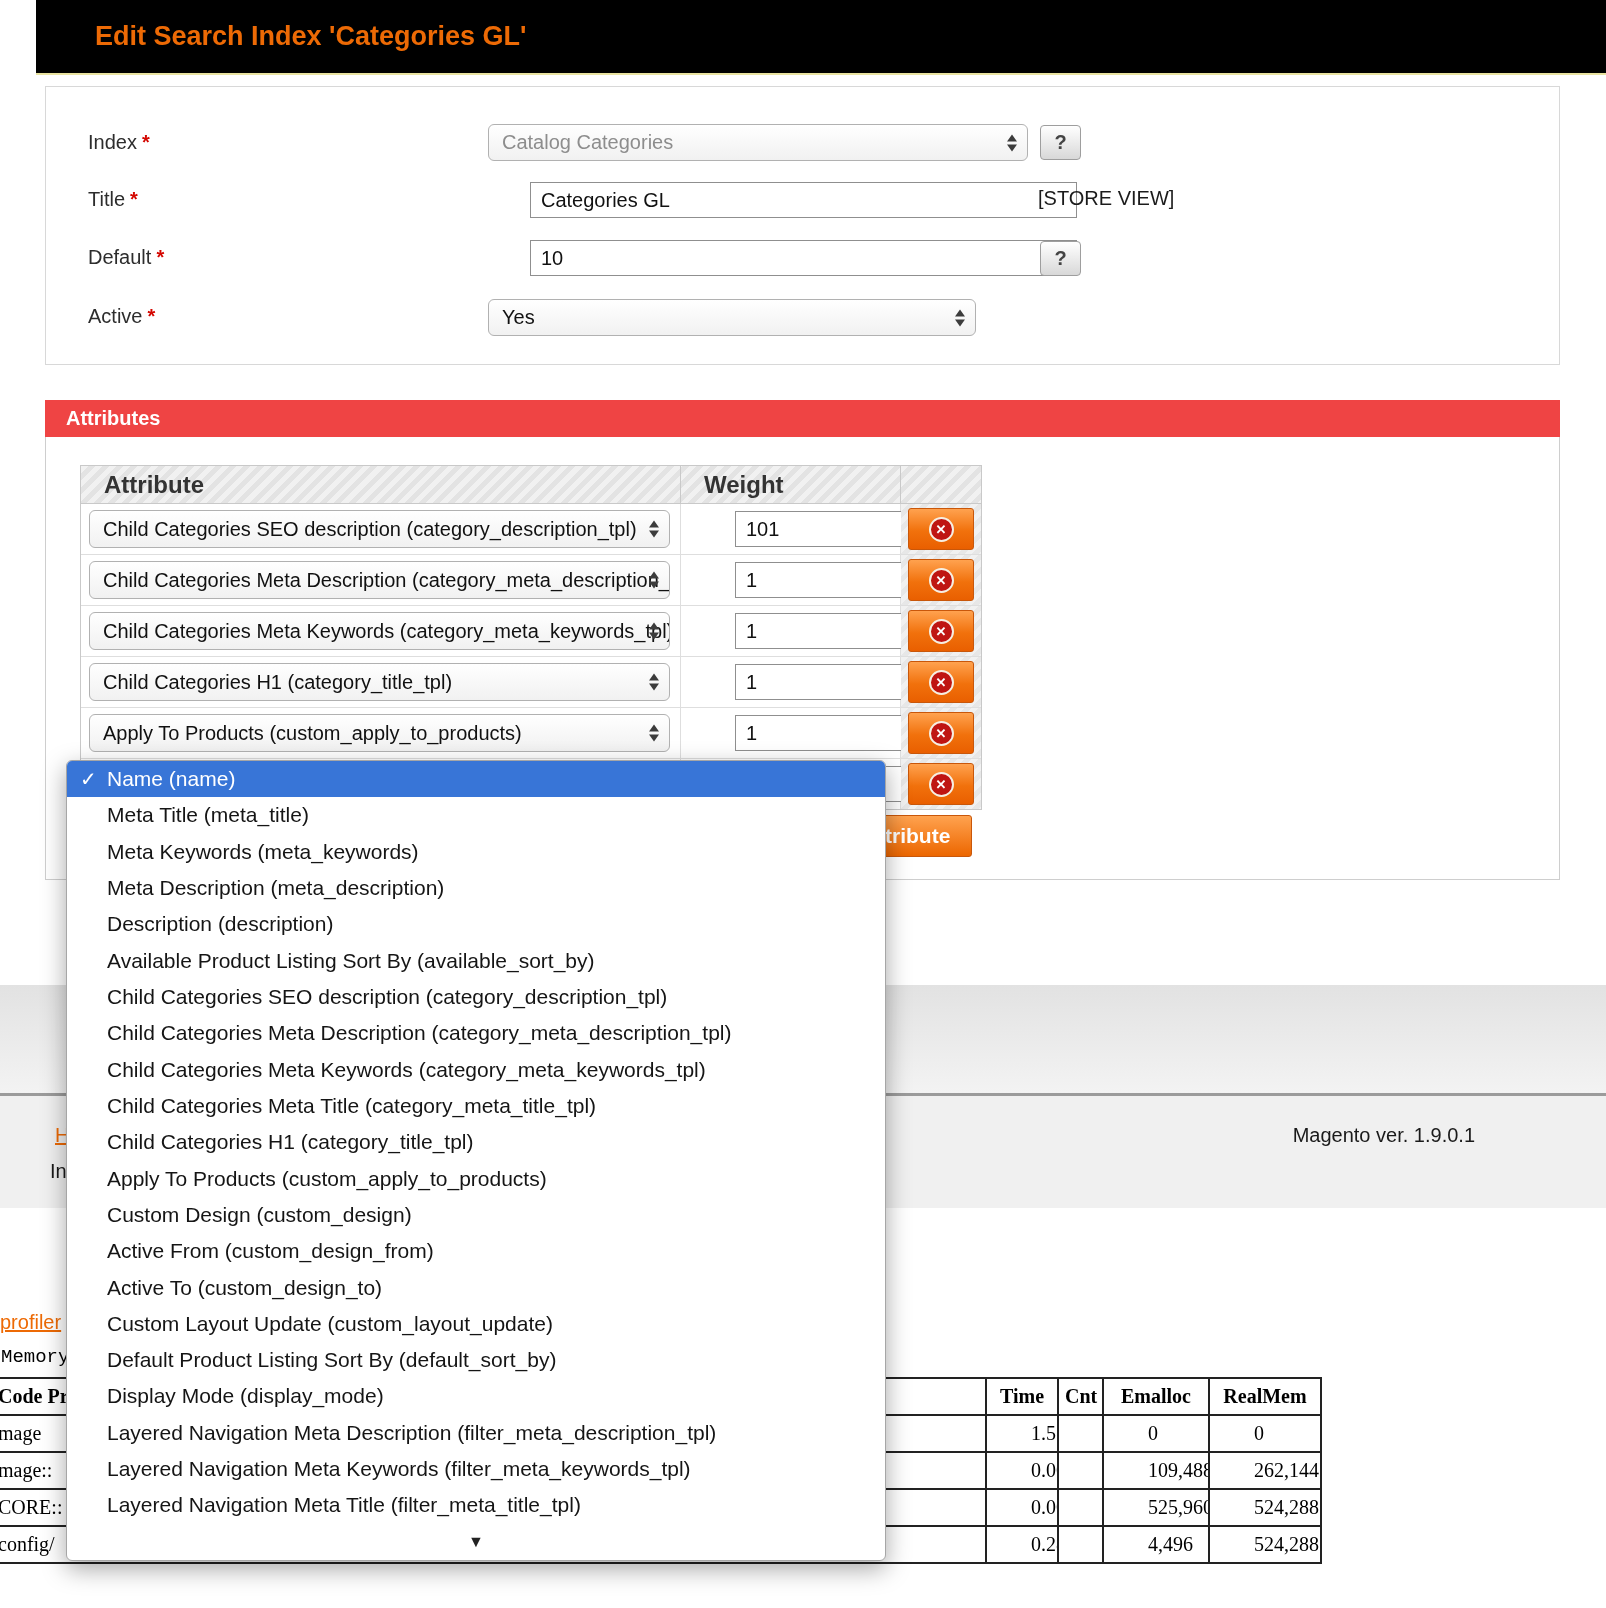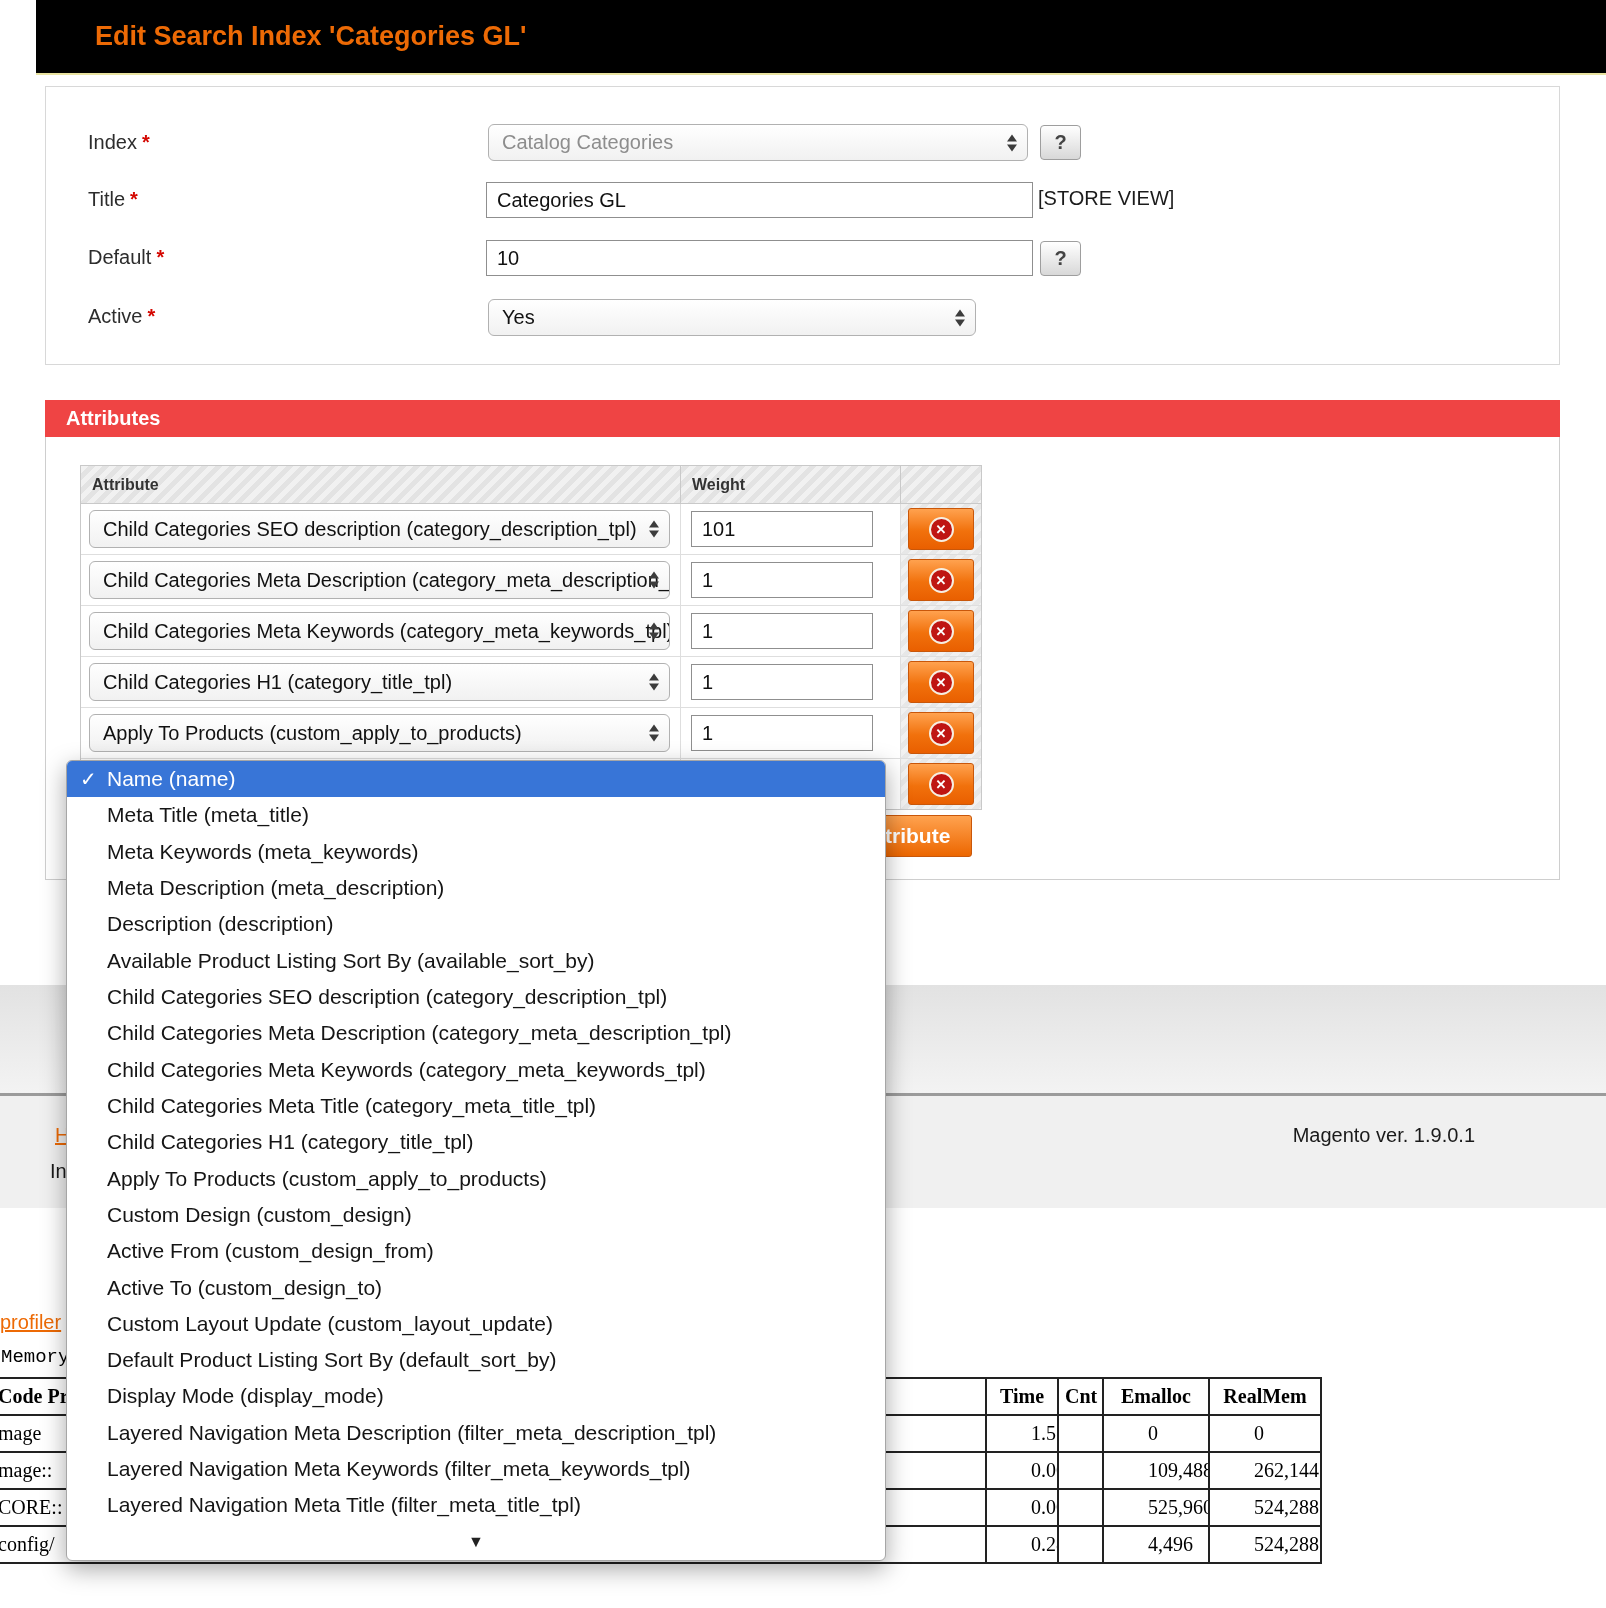--- a/index.html
+++ b/index.html
@@ -36,36 +36,36 @@
   .tu { width:0; height:0; border-left:5px solid transparent; border-right:5px solid transparent; border-bottom:7px solid #3c3c3c; }
   .td { width:0; height:0; border-left:5px solid transparent; border-right:5px solid transparent; border-top:7px solid #3c3c3c; }
 
   .help-btn { position:absolute; width:41px; height:35px; border:1px solid #9e9e9e; border-radius:4px;
               background:linear-gradient(180deg,#ffffff,#d8d8d8); font-size:20px; font-weight:bold;
               color:#444; font-family:inherit; cursor:pointer; }
   .help-1 { left:1040px; top:125px; }
   .help-2 { left:1040px; top:241px; }
 
   .txt { position:absolute; box-sizing:border-box; border:1px solid #8f8f8f; background:#fff;
-         font-size:20px; font-family:inherit; padding:0 10px; color:#111; }
+         font-size:20px; font-family:inherit; padding:0 10px; color:#111;margin-left:44px; }
   .inp-title    { left:486px; top:182px; width:547px; height:36px; }
   .inp-position { left:486px; top:240px; width:547px; height:36px; }
   .scope-note { position:absolute; left:1038px; top:187px; font-size:20px; color:#1b1b1b; }
 
   
   .attr-head { position:absolute; left:45px; top:400px; width:1515px; height:37px; background:#ef4444; box-sizing:border-box; }
   .attr-head span { display:block; padding-left:21px; line-height:37px; color:#fff; font-weight:bold; font-size:20px; }
   .attr-body { position:absolute; left:45px; top:437px; width:1515px; height:443px; background:#fff;
                border:1px solid #cecece; border-top:none; box-sizing:border-box; }
 
   .attr-table { position:absolute; left:80px; top:465px; width:902px; border:1px solid #c9c9c9; box-sizing:border-box; background:#fff; }
   .a-hrow { display:flex; height:37px; background:repeating-linear-gradient(135deg,#f1f1f1 0 5px,#e3e3e3 5px 10px);
             border-bottom:1px solid #c9c9c9; }
-  .a-hcell { box-sizing:border-box; font-weight:bold; font-size:16px; color:#333; line-height:37px;
-             padding-left:11px; border-right:1px solid #c9c9c9; white-space:nowrap; overflow:hidden; }
+  .a-hcell { box-sizing:border-box; font-weight:bold; font-size:24px; color:#333; line-height:37px;
+             padding-left:23px; border-right:1px solid #c9c9c9; white-space:nowrap; overflow:hidden; }
   .c-attr { width:600px; } .c-weight { width:220px; } .c-act { width:80px; border-right:none; }
   .a-row { display:flex; height:50px; border-bottom:1px solid #dedede; background:#fff; }
   .a-row:last-child { border-bottom:none; }
   .a-cell { box-sizing:border-box; position:relative; border-right:1px solid #dedede; }
   .a-cell.c-act { background:repeating-linear-gradient(135deg,#f1f1f1 0 5px,#e7e7e7 5px 10px); border-right:none; }
   .row-select { position:absolute; left:8px; top:6px; width:581px; height:38px; }
   .row-select .sel-text { line-height:36px; }
   .weight-input { position:absolute; left:10px; top:7px; width:182px; height:36px; }
 
   .del-btn { position:absolute; left:7px; top:4px; width:66px; height:42px; border:1px solid #c9570a; border-radius:3px;

